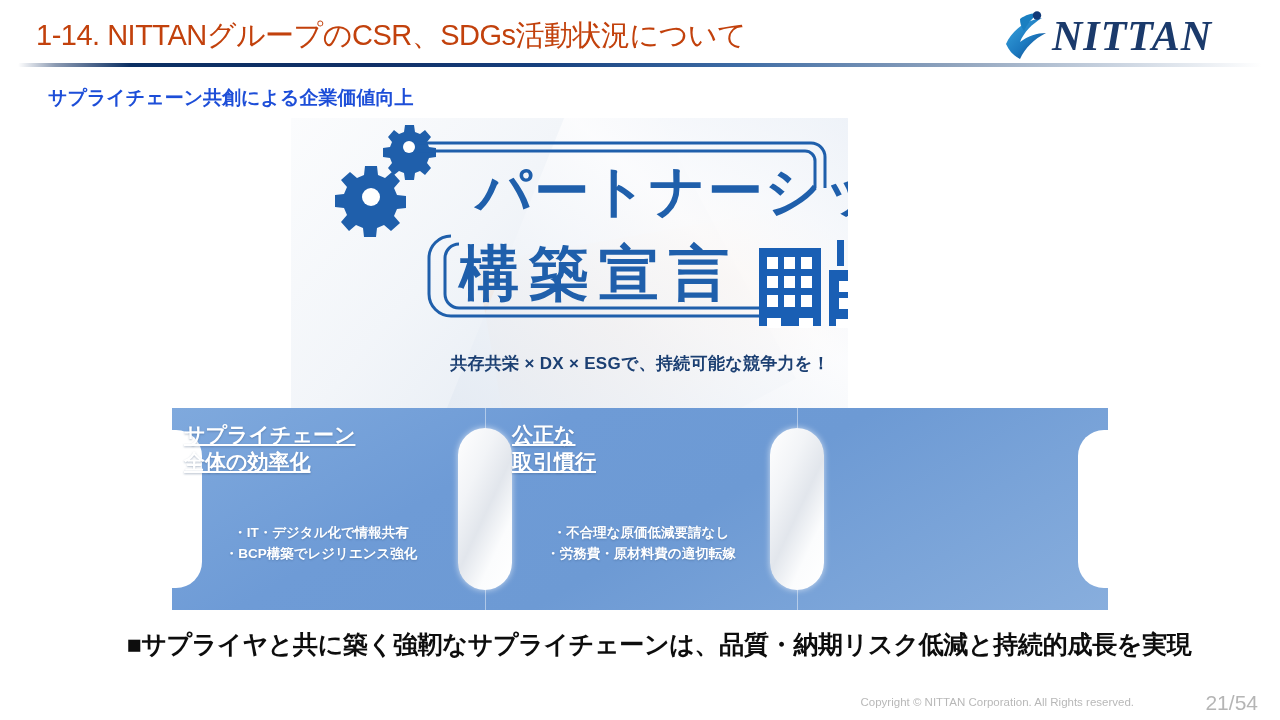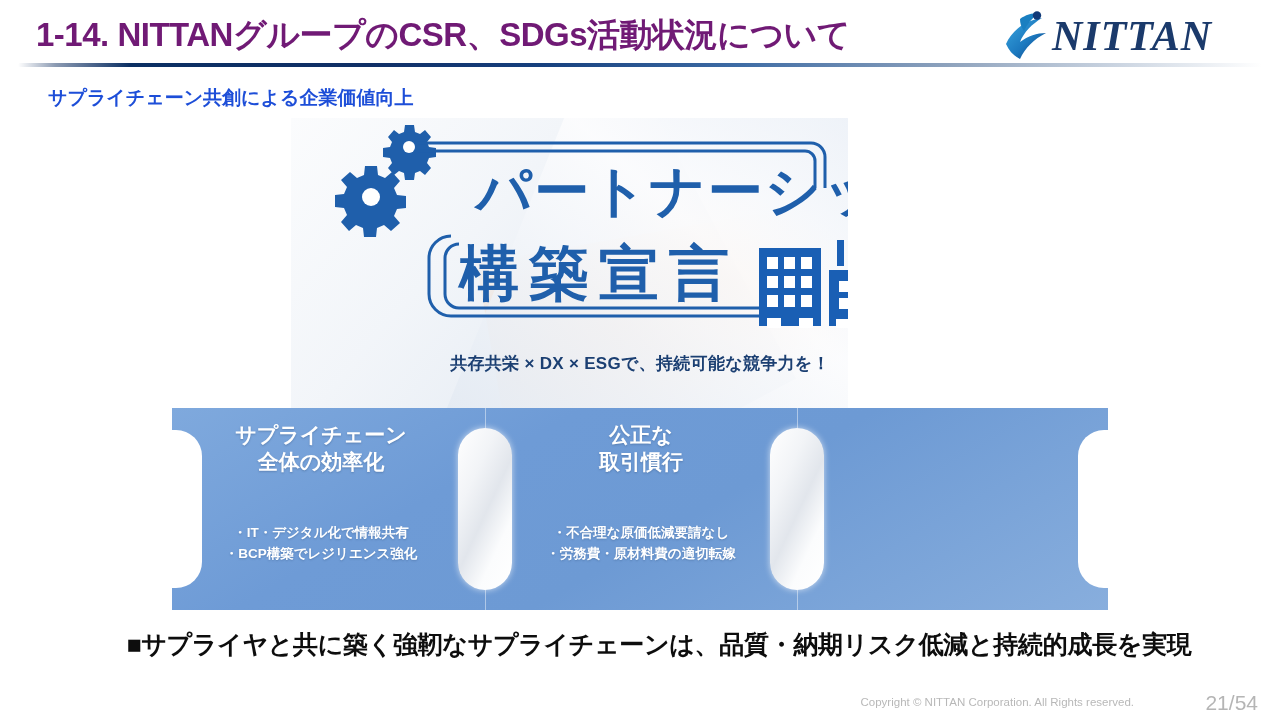--- a/index.html
+++ b/index.html
@@ -7,21 +7,21 @@
     width:1280px;height:720px;background:#ffffff;overflow:hidden;
     font-family:"Liberation Sans","DejaVu Sans",sans-serif;
     -webkit-font-smoothing:antialiased;
   }
   .slide{position:relative;width:1280px;height:720px;background:#fff;}
 
   
   .header{position:absolute;left:0;top:0;width:1280px;height:72px;}
   .header-title{
     position:absolute;left:36px;top:12px;
-    font-size:33px;font-weight:bold;color:#701a75;letter-spacing:-0.5px;
+    font-size:29px;font-weight:normal;color:#c2410c;letter-spacing:-0.5px;
     white-space:nowrap;line-height:46px;
   }
   .header-rule{
     position:absolute;left:18px;top:63px;width:1244px;height:4px;
     background:linear-gradient(90deg,
       rgba(255,255,255,0) 0%,
       #8c9bb3 3%,
       #0b2f63 9%,
       #102f66 28%,
       #16407e 42%,
@@ -98,23 +98,24 @@
   .sep.s2{left:598px;}
   .sep-line{position:absolute;top:0;width:1px;height:202px;background:rgba(255,255,255,.45);}
   .sep-line.l1{left:313px;}
   .sep-line.l2{left:625px;}
 
   .col{position:absolute;top:0;height:202px;}
   .col.c1{left:12px;width:274px;}
   .col.c2{left:340px;width:258px;}
   .col.c3{left:652px;width:272px;}
   .col-title{
-    position:absolute;left:0;right:0;top:14px;text-align:center;
+    position:absolute;left:0;right:0;top:14px;text-align:left;
     font-size:21px;font-weight:bold;color:#ffffff;line-height:1.28;
     text-shadow:0 1px 2px rgba(40,70,110,.35);
+    text-decoration:underline;
   }
   .col-bullets{
     position:absolute;left:0;right:0;top:115px;text-align:center;
     font-size:13.5px;font-weight:bold;color:#ffffff;line-height:1.55;
     text-shadow:0 1px 2px rgba(40,70,110,.3);
   }
 
   
   .summary{
     position:absolute;left:0;top:628px;width:1280px;text-align:center;

